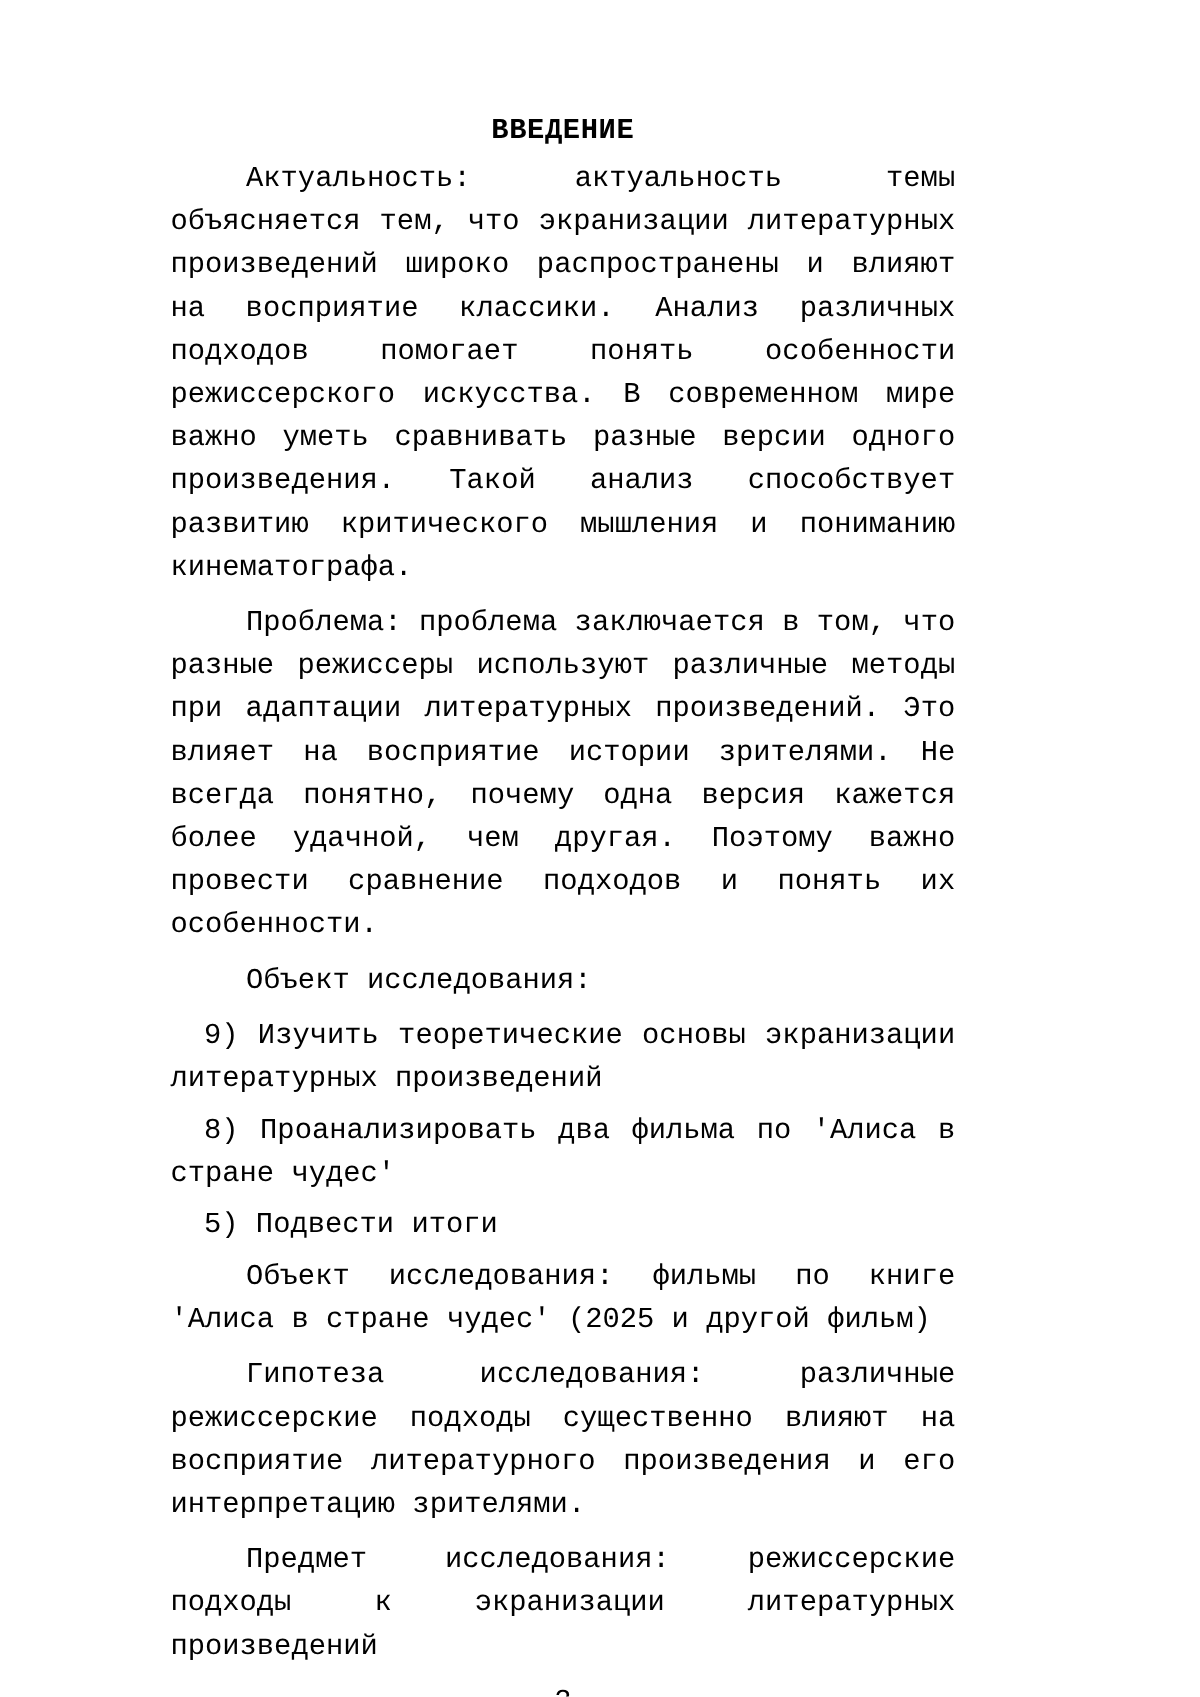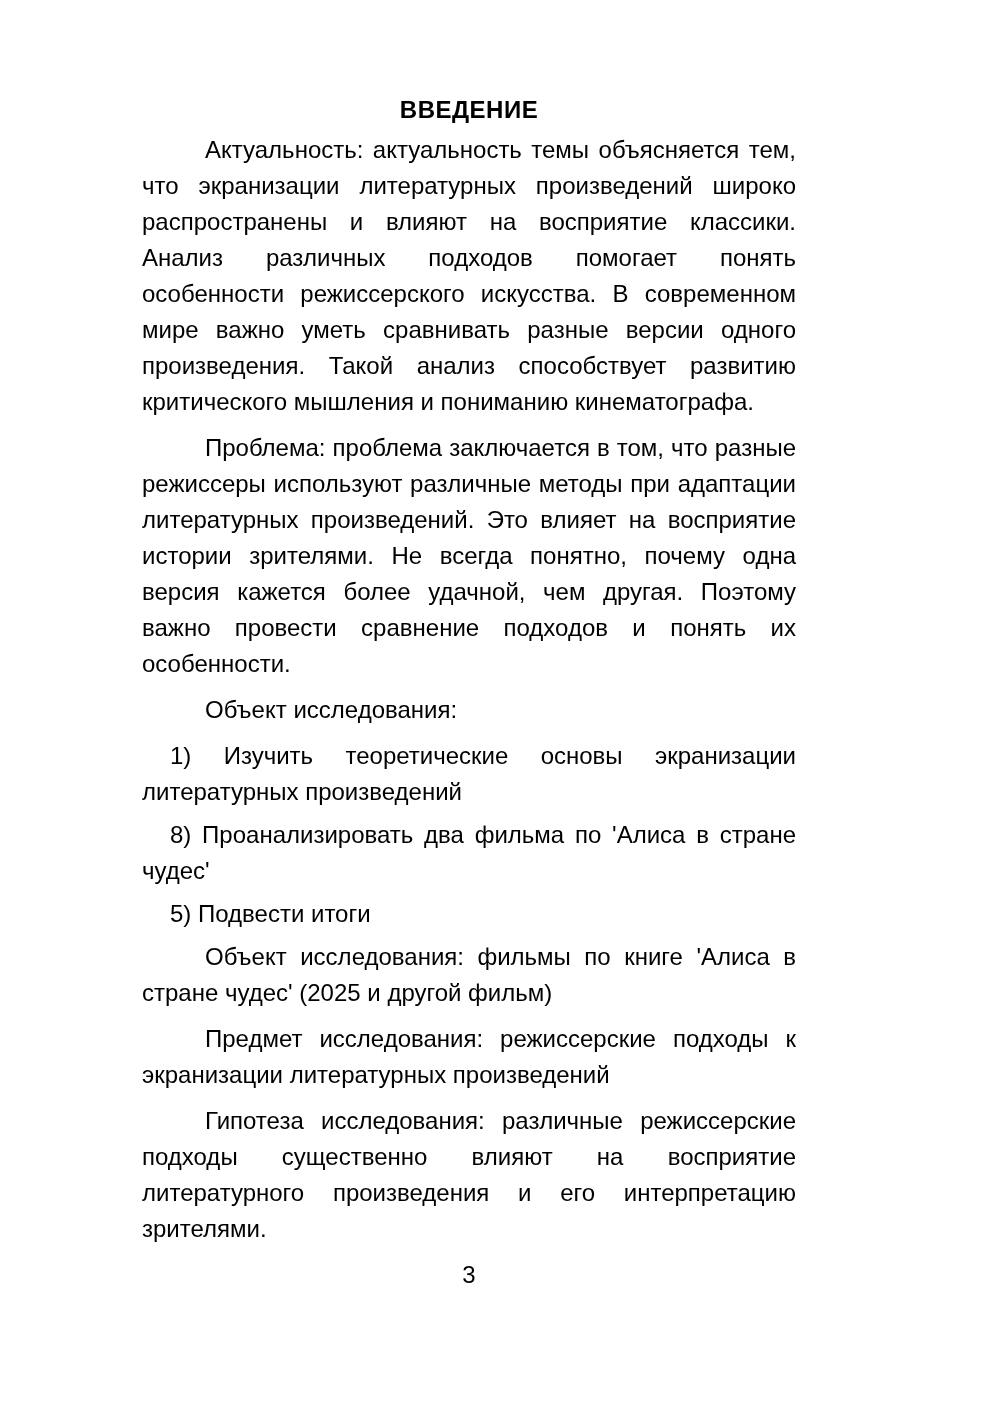--- a/index.html
+++ b/index.html
@@ -7,21 +7,21 @@
     padding: 0;
     background: #ffffff;
   }
   .page {
     position: relative;
     width: 869px;
     height: 1414px;
     box-sizing: border-box;
     background: #ffffff;
     color: #000000;
-    font-family: Liberation Sans, sans-serif;
+    font-family: Liberation Mono, monospace;
     font-size: 24px;
     line-height: 36px;
     padding: 92px 73px 0 142px;
     overflow: hidden;
   }
   .doc-title {
     font-size: 24px;
     font-weight: bold;
     text-align: center;
     margin: 0 0 4px 0;
@@ -53,29 +53,29 @@
 
   <h1 class="doc-title">ВВЕДЕНИЕ</h1>
 
   <p class="body-par">Актуальность: актуальность темы объясняется тем, что экранизации литературных произведений широко распространены и влияют на восприятие классики. Анализ различных подходов помогает понять особенности режиссерского искусства. В современном мире важно уметь сравнивать разные версии одного произведения. Такой анализ способствует развитию критического мышления и пониманию кинематографа.</p>
 
   <p class="body-par">Проблема: проблема заключается в том, что разные режиссеры используют различные методы при адаптации литературных произведений. Это влияет на восприятие истории зрителями. Не всегда понятно, почему одна версия кажется более удачной, чем другая. Поэтому важно провести сравнение подходов и понять их особенности.</p>
 
 
   <p class="body-par">Объект исследования:</p>
 
-  <p class="task-par">1) Изучить теоретические основы экранизации литературных произведений</p>
+  <p class="task-par">9) Изучить теоретические основы экранизации литературных произведений</p>
 
   <p class="task-par">8) Проанализировать два фильма по 'Алиса в стране чудес'</p>
 
 
 
   <p class="task-par last-task">5) Подвести итоги</p>
 
   <p class="body-par">Объект исследования: фильмы по книге 'Алиса в стране чудес' (2025 и другой фильм)</p>
 
+  <p class="body-par">Гипотеза исследования: различные режиссерские подходы существенно влияют на восприятие литературного произведения и его интерпретацию зрителями.</p>
+
   <p class="body-par">Предмет исследования: режиссерские подходы к экранизации литературных произведений</p>
-
-  <p class="body-par">Гипотеза исследования: различные режиссерские подходы существенно влияют на восприятие литературного произведения и его интерпретацию зрителями.</p>
 
   <div class="page-number">3</div>
 
 </div>
 
 </body></html>

